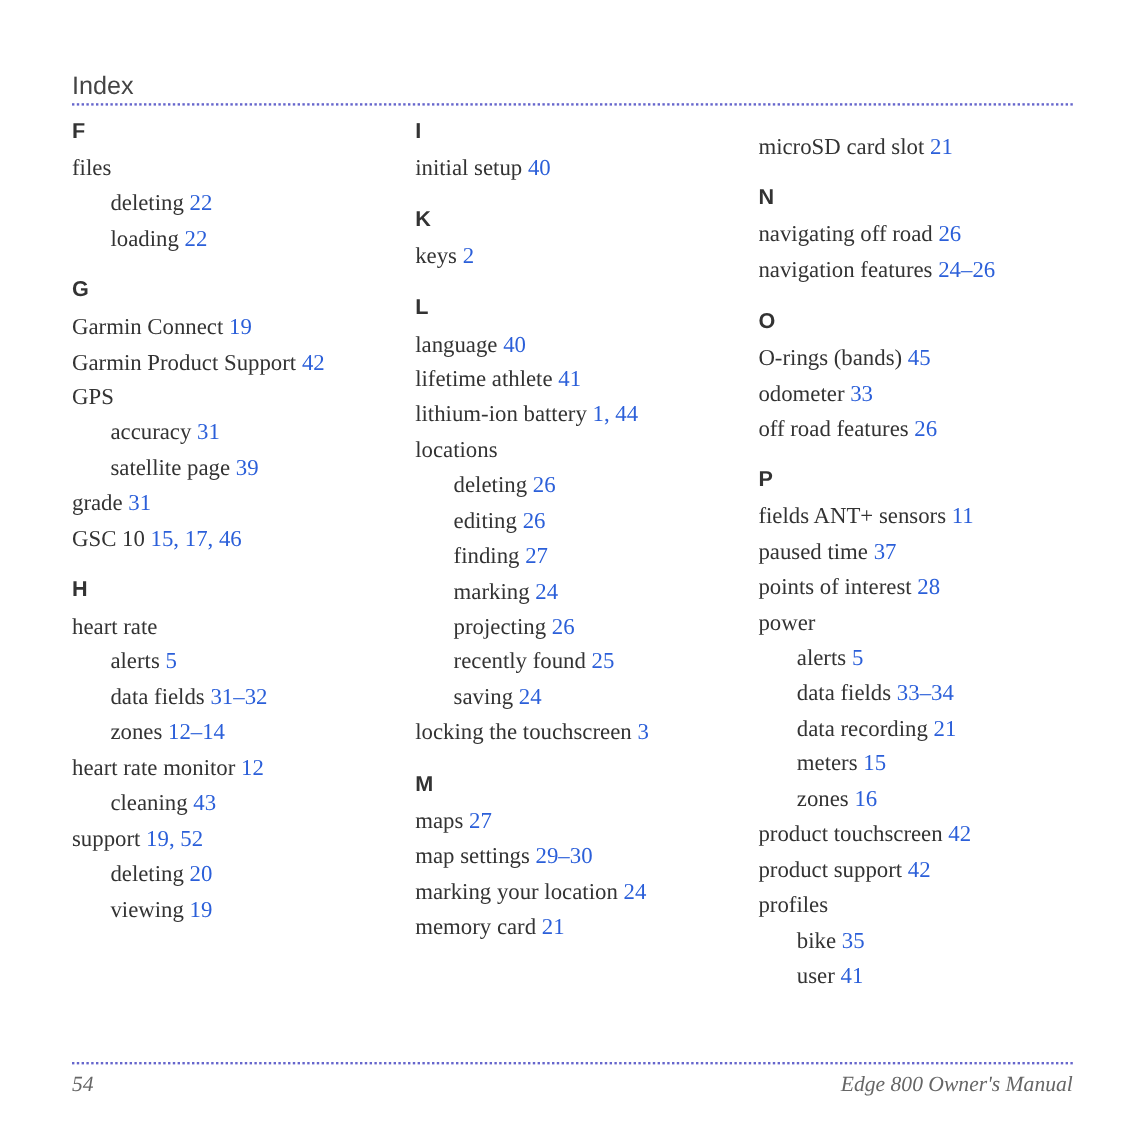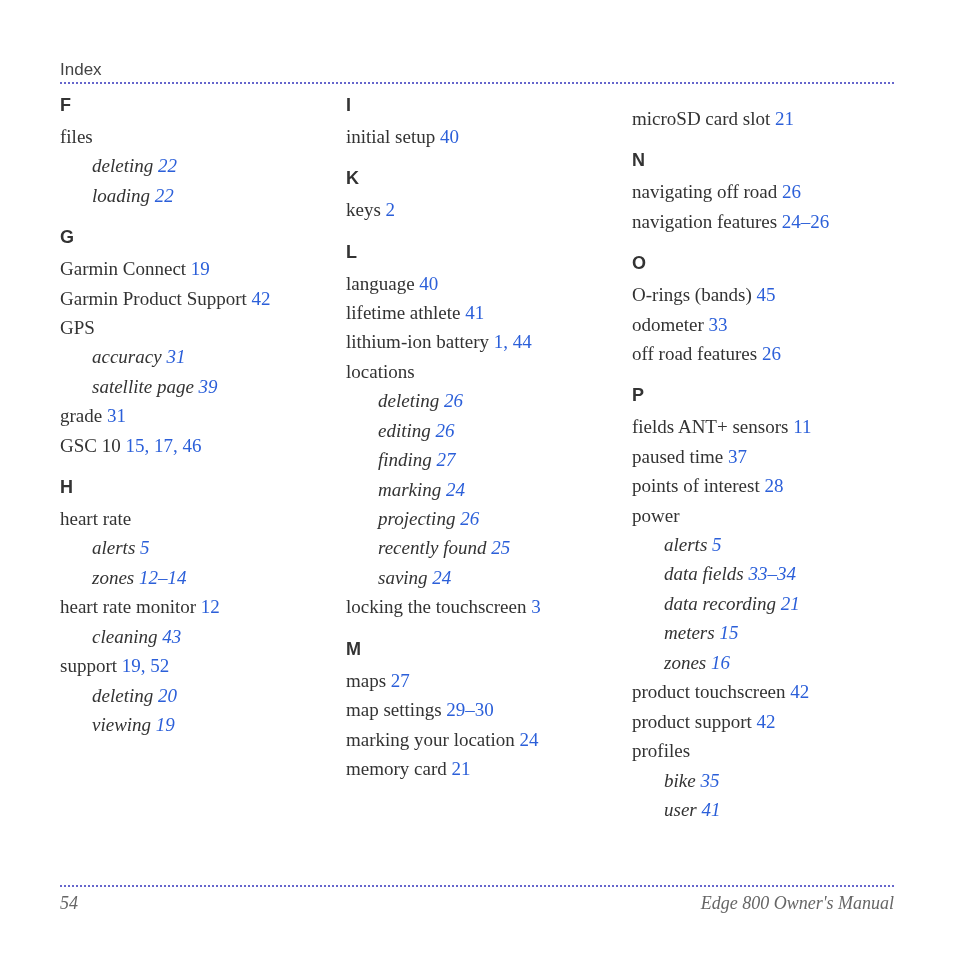--- a/index.html
+++ b/index.html
@@ -13,21 +13,21 @@
     box-sizing: border-box;
   }
   .page {
     padding: 60px 60px 40px 60px;
     box-sizing: border-box;
     height: 100%;
     position: relative;
   }
   .header {
     font-family: Arial, Helvetica, sans-serif;
-    font-size: 17px;
+    font-size: 21px;
     color: #444;
     border-bottom: 2px dotted #66c;
     padding-bottom: 2px;
     margin-bottom: 8px;
   }
   .columns {
     display: flex;
     gap: 24px;
   }
   .col {
@@ -38,21 +38,21 @@
   .letter {
     font-family: Arial, Helvetica, sans-serif;
     font-weight: bold;
     font-size: 18px;
     color: #333;
     margin-top: 14px;
     margin-bottom: 2px;
   }
   .letter.first { margin-top: 0; }
   .entry { }
-  .sub { padding-left: 32px; font-style: italic; }
+  .sub { padding-left: 32px; }
   .page-link {
     color: #2b5fd9;
     text-decoration: none;
     cursor: pointer;
   }
   .footer {
     position: absolute;
     bottom: 40px;
     left: 60px;
     right: 60px;
@@ -81,20 +81,21 @@
         <div class="entry"><span>Garmin Connect</span>  <a class="page-link">19</a></div>
         <div class="entry"><span>Garmin Product Support</span>  <a class="page-link">42</a></div>
         <div class="entry"><span>GPS</span></div>
         <div class="entry sub"><span>accuracy</span>  <a class="page-link">31</a></div>
         <div class="entry sub"><span>satellite page</span>  <a class="page-link">39</a></div>
         <div class="entry"><span>grade</span>  <a class="page-link">31</a></div>
         <div class="entry"><span>GSC 10</span>  <a class="page-link">15</a><span style="color: rgb(43, 95, 217);">, </span><a class="page-link">17</a><span style="color: rgb(43, 95, 217);">, </span><a class="page-link">46</a></div>
         <div class="letter">H</div>
         <div class="entry"><span>heart rate</span></div>
         <div class="entry sub"><span>alerts</span>  <a class="page-link">5</a></div>
+        <div class="entry sub"><span>data fields</span>  <a class="page-link">31</a><span style="color: rgb(43, 95, 217);">–</span><a class="page-link">32</a></div>
         <div class="entry sub"><span>zones</span>  <a class="page-link">12</a><span style="color: rgb(43, 95, 217);">–</span><a class="page-link">14</a></div>
         <div class="entry"><span>heart rate monitor</span>  <a class="page-link">12</a></div>
         <div class="entry sub"><span>cleaning</span>  <a class="page-link">43</a></div>
         <div class="entry"><span>support</span>  <a class="page-link">19</a><span style="color: rgb(43, 95, 217);">, </span><a class="page-link">52</a></div>
         <div class="entry sub"><span>deleting</span>  <a class="page-link">20</a></div>
         <div class="entry sub"><span>viewing</span>  <a class="page-link">19</a></div>
       </div>
       <div class="col">
         <div class="letter first">I</div>
         <div class="entry"><span>initial setup</span>  <a class="page-link">40</a></div>

